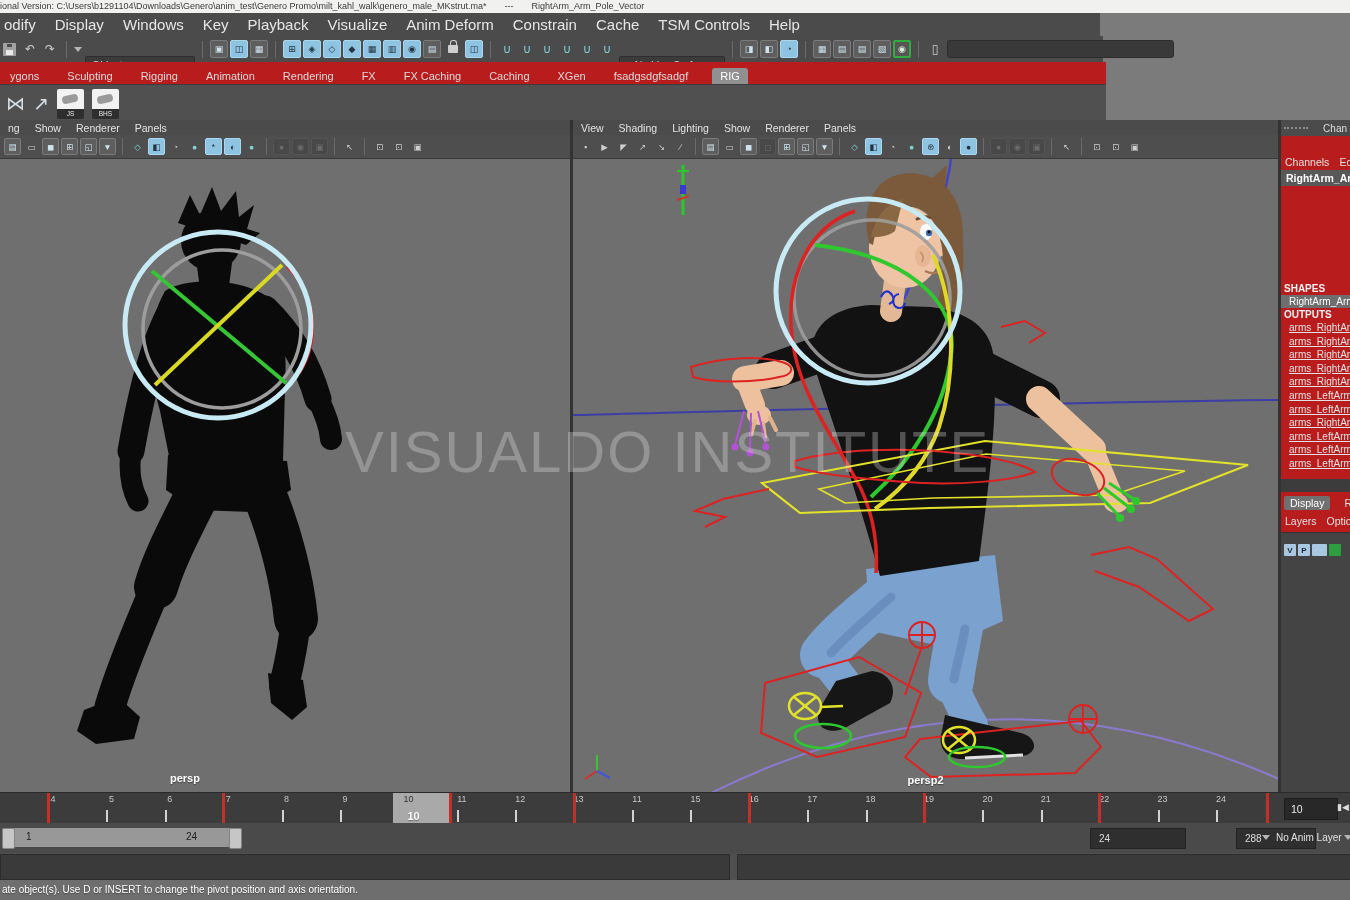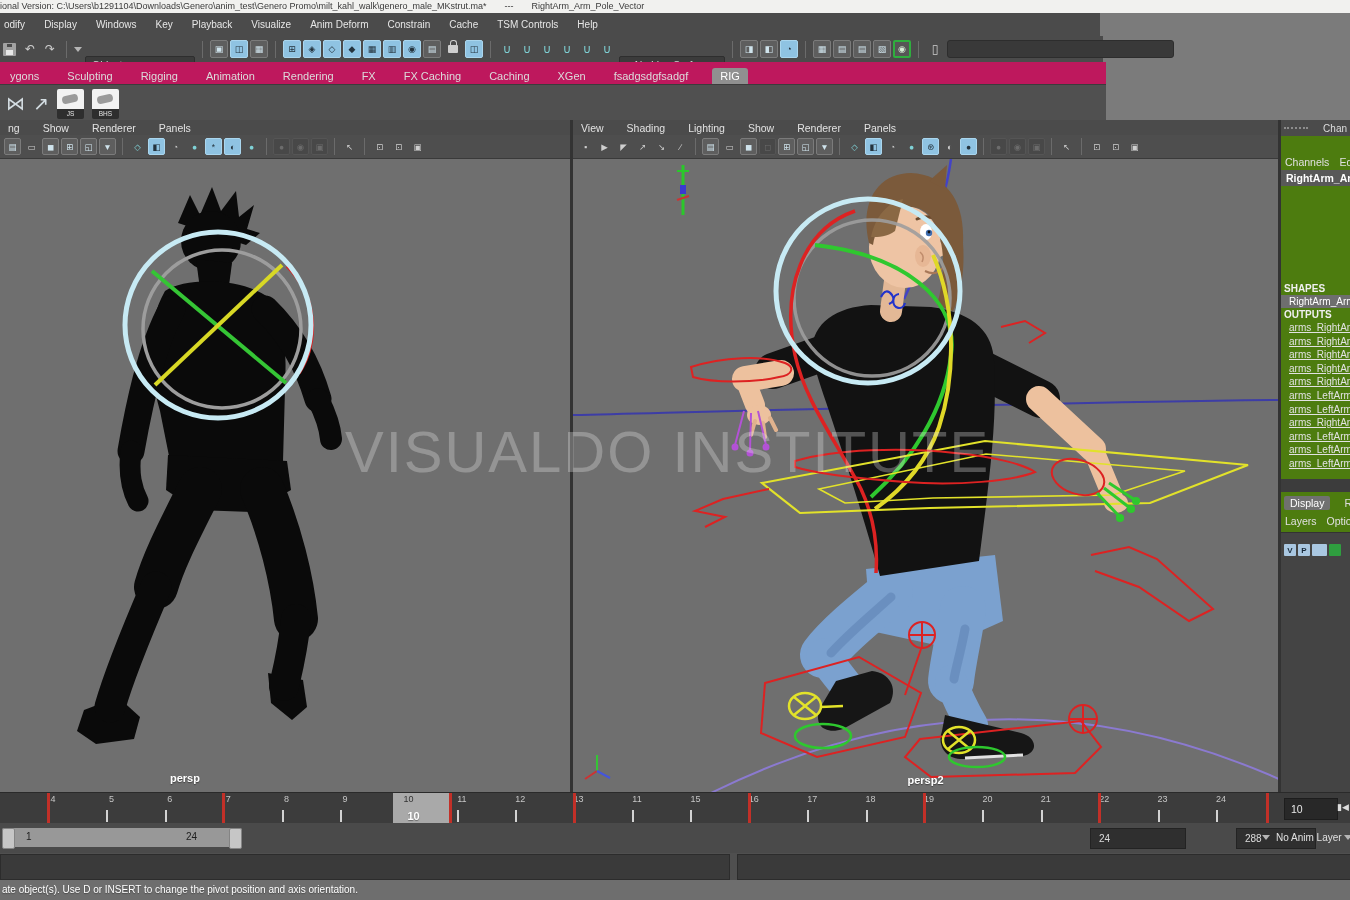--- a/index.html
+++ b/index.html
@@ -8,21 +8,21 @@
        -webkit-font-smoothing:antialiased;}
   #app{position:absolute;inset:0;}
   
   #titlebar{position:absolute;left:0;top:0;width:1350px;height:13px;background:#f1f1ef;
     color:#3a3a3a;font-size:9px;line-height:13px;white-space:nowrap;overflow:hidden;
     border-bottom:1px solid #b9b9b9;}
   #titlebar span{margin-right:18px;}
   
   #menubar{position:absolute;left:0;top:13px;width:1100px;height:23px;background:#4b4b4b;
     display:flex;align-items:center;gap:19px;padding-left:4px;}
-  .menu-item{color:#e6e6e6;font-size:10px;white-space:nowrap;}
+  .menu-item{color:#e6e6e6;font-size:15px;white-space:nowrap;}
   #topright-blank{position:absolute;left:1100px;top:13px;width:250px;height:107px;background:#7b7b7b;}
   
   #toolbar{position:absolute;left:0;top:36px;width:1100px;height:26px;background:#4b4b4b;
     display:flex;align-items:center;gap:3px;padding-left:3px;}
   .sep{width:1px;height:17px;background:#6b6b6b;margin:0 4px;flex:none;}
   .icn{width:16px;height:16px;background:#5e5e5e;border:1px solid #7b7b7b;border-radius:2px;
     display:inline-flex;align-items:center;justify-content:center;font-size:9px;color:#cfe3ec;flex:none;}
   .icn-active{background:#8fc3e2;border-color:#aad6ee;color:#24333d;}
   .icn-teal{background:transparent;border-color:transparent;color:#7fd2d6;font-size:12px;}
   .icn-dis{background:#484848;border-color:#555;color:#6c6c6c;}
@@ -33,53 +33,53 @@
   .flop::before{content:"";position:absolute;left:4px;top:1px;width:5px;height:3px;background:#4b4b4b;}
   .dropfield{height:17px;background:#3b3b3b;border:1px solid #2e2e2e;border-radius:2px;
     display:flex;align-items:center;gap:5px;padding:0 6px;color:#d5d5d5;font-size:10.5px;flex:none;margin-top:32px;}
   .tri-down{width:0;height:0;border-left:4px solid transparent;border-right:4px solid transparent;
     border-top:5px solid #b5b5b5;flex:none;}
   .lock{width:10px;height:8px;background:#cfcfcf;border-radius:1px;position:relative;margin:0 4px;flex:none;}
   .lock::before{content:"";position:absolute;top:-5px;left:1.5px;width:5px;height:5px;
     border:1.5px solid #cfcfcf;border-bottom:none;border-radius:3px 3px 0 0;}
   .searchfield{width:225px;height:16px;background:#393939;border:1px solid #2d2d2d;border-radius:3px;flex:none;}
   
-  #shelftabs{position:absolute;left:0;top:62px;width:1100px;height:22px;background:#be185d;
+  #shelftabs{position:absolute;left:0;top:62px;width:1100px;height:22px;background:#b91c1c;
     display:flex;align-items:flex-end;gap:20px;padding-left:6px;}
   .shelf-tab{color:#dcdcdc;font-size:11px;padding:2px 4px;white-space:nowrap;}
   .shelf-tab.active{background:#909090;color:#fff;border-radius:3px 3px 0 0;padding:2px 8px;}
   #shelf{position:absolute;left:0;top:84px;width:1100px;height:36px;background:#505050;
     border-top:1px solid #3c3c3c;display:flex;align-items:center;gap:8px;padding-left:6px;}
   .shelf-glyph{font-size:19px;color:#d4dde2;flex:none;}
   .shelf-thumb{width:27px;height:31px;flex:none;display:flex;flex-direction:column;margin-top:2px;}
   .shelf-thumb .pic{height:20px;background:#f2f2f2;border-radius:2px 2px 0 0;position:relative;}
   .shelf-thumb .pic::after{content:"";position:absolute;left:5px;top:6px;width:16px;height:8px;
     background:#9a9a9a;border-radius:4px;transform:rotate(-12deg);}
   .shelf-thumb .lbl{height:10px;background:#2e2e2e;color:#e8e8e8;font-size:6.5px;
     display:flex;align-items:center;justify-content:center;border-radius:0 0 2px 2px;}
   
   #main{position:absolute;left:0;top:120px;width:1350px;height:672px;background:#333;}
   .viewport{position:absolute;top:0;height:672px;display:flex;flex-direction:column;}
   #vp-left{left:0;width:571px;}
   #vp-right{left:573px;width:705px;}
-  .vp-menus{height:15px;background:#4b4b4b;display:flex;gap:23px;align-items:center;padding-left:8px;flex:none;}
+  .vp-menus{height:15px;background:#4b4b4b;display:flex;gap:15px;align-items:center;padding-left:8px;flex:none;}
   .vp-menu-item{color:#e2e2e2;font-size:10.5px;white-space:nowrap;}
   .vp-icons{height:23px;background:#4e4e4e;display:flex;gap:2px;align-items:center;padding-left:4px;
     flex:none;border-bottom:1px solid #3a3a3a;}
   .vp-icons .icn{width:15px;height:15px;font-size:8.5px;}
   .vp-canvas{flex:1;background:#6f6f6f;position:relative;overflow:hidden;}
   .vp-canvas svg{position:absolute;inset:0;}
   .cam-label{position:absolute;color:#fff;font-size:11px;font-weight:bold;text-shadow:0 1px 1px #444;}
   #persp-label{left:170px;bottom:8px;}
   #persp2-label{left:0;right:0;bottom:6px;text-align:center;}
   .vdiv{position:absolute;top:0;height:672px;width:3px;background:#333;}
   #watermark{position:absolute;left:345px;top:298px;font-size:58px;letter-spacing:2px;
     color:rgba(235,235,235,0.30);white-space:nowrap;pointer-events:none;z-index:6;}
   
-  #chpanel{position:absolute;left:1281px;top:0;width:69px;height:672px;background:#4d7c0f;
+  #chpanel{position:absolute;left:1281px;top:0;width:69px;height:672px;background:#b91c1c;
     display:flex;flex-direction:column;overflow:hidden;}
   #chpanel-title{height:16px;background:#4b4b4b;display:flex;align-items:center;justify-content:space-between;
     padding:0 3px;flex:none;}
   .grip{width:24px;border-top:2px dotted #8d8d8d;height:0;}
   #chpanel-title span{color:#dedede;font-size:10px;white-space:nowrap;}
   .ch-menus{height:16px;display:flex;gap:10px;align-items:center;padding-left:4px;flex:none;margin-top:18px;}
   .ch-menus span{color:#e0e0e0;font-size:10.5px;white-space:nowrap;}
   #ch-objname{height:16px;background:#585858;color:#fff;font-size:10.5px;font-weight:bold;
     line-height:16px;padding-left:5px;white-space:nowrap;flex:none;}
   #ch-spacer{height:96px;flex:none;}

